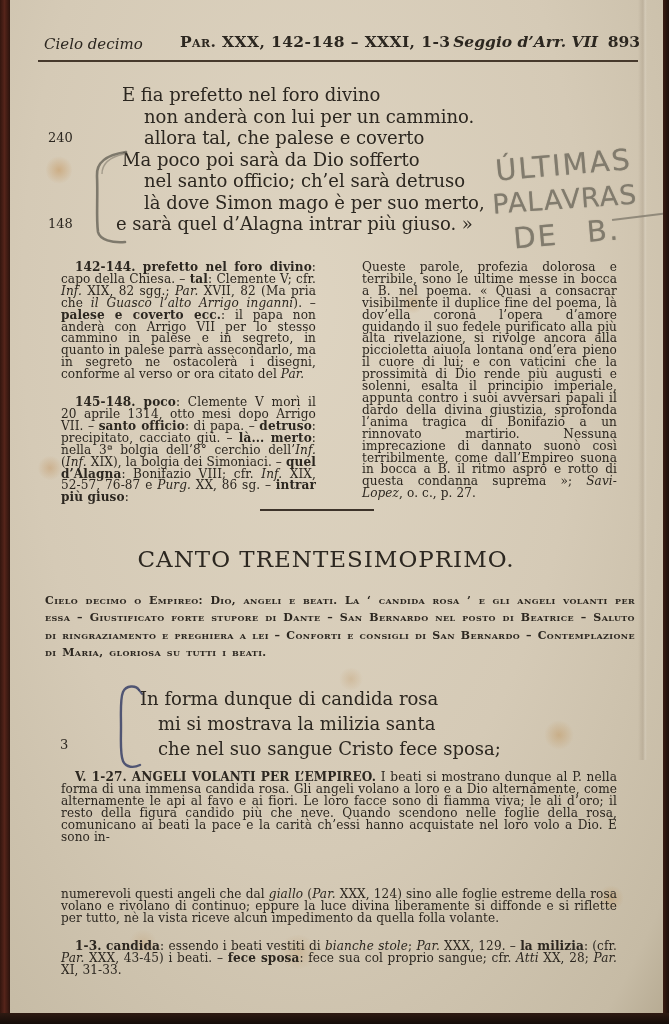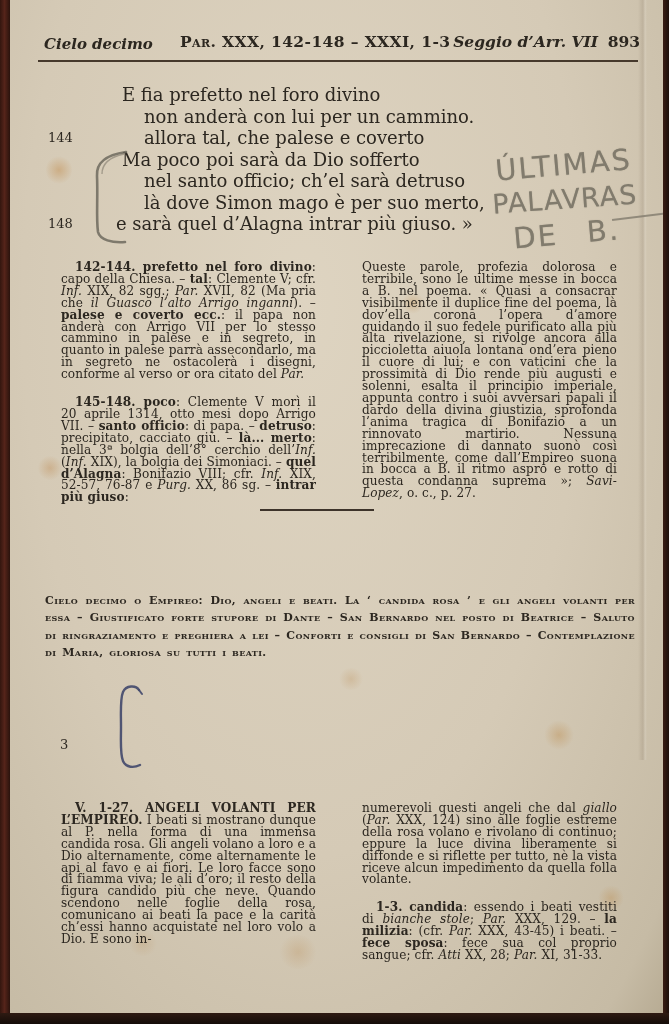--- a/index.html
+++ b/index.html
@@ -25,21 +25,21 @@
   .s1{left:38px;top:155px;width:26px;height:30px;background:radial-gradient(circle,rgba(190,130,60,.40),rgba(190,130,60,0) 70%);}
   .s2{left:30px;top:455px;width:24px;height:26px;background:radial-gradient(circle,rgba(185,125,60,.32),rgba(185,125,60,0) 70%);}
   .s3{left:536px;top:720px;width:30px;height:30px;background:radial-gradient(circle,rgba(185,130,60,.35),rgba(185,130,60,0) 70%);}
   .s4{left:590px;top:885px;width:26px;height:26px;background:radial-gradient(circle,rgba(185,130,60,.30),rgba(185,130,60,0) 70%);}
   .s5{left:270px;top:935px;width:40px;height:34px;background:radial-gradient(circle,rgba(180,125,60,.22),rgba(180,125,60,0) 70%);}
   .s6{left:120px;top:930px;width:30px;height:26px;background:radial-gradient(circle,rgba(180,125,60,.18),rgba(180,125,60,0) 70%);}
   .s7{left:394px;top:292px;width:22px;height:22px;background:radial-gradient(circle,rgba(185,130,60,.30),rgba(185,130,60,0) 70%);}
   .s8{left:330px;top:668px;width:26px;height:22px;background:radial-gradient(circle,rgba(180,125,60,.22),rgba(180,125,60,0) 70%);}
   
   .header{position:absolute;left:30px;right:24px;top:32px;height:22px;font-size:15px;}
-  .hdr-left{position:absolute;left:6px;top:3px;font-style:italic;font-weight:bold;}
+  .hdr-left{position:absolute;left:6px;top:3px;font-style:italic;}
   .hdr-center{position:absolute;left:142px;top:0;font-variant:small-caps;letter-spacing:.4px;font-weight:bold;font-size:15.5px;}
   .hdr-right{position:absolute;right:42px;top:0;font-style:italic;font-weight:bold;font-size:15.5px;}
   .hdr-page{position:absolute;right:0;top:0;font-weight:bold;font-size:15.5px;text-align:right;}
   .hdr-rule{position:absolute;left:30px;right:26px;top:60px;height:2px;background:#46392c;}
   
   .verse1{position:absolute;left:114px;top:84px;font-size:18px;line-height:21.5px;white-space:nowrap;}
   .verse2{position:absolute;left:132px;top:686px;font-size:18px;line-height:25px;white-space:nowrap;}
   .vline.indent{padding-left:22px;}
   .verse2 .vline.indent{padding-left:18px;}
   .vline.outdent{margin-left:-6px;}
@@ -55,21 +55,21 @@
   .ann-l2{font-size:27px;letter-spacing:1px;margin-top:2px;margin-left:-6px;transform:rotate(1deg);}
   .ann-l3{font-size:29px;letter-spacing:2px;margin-top:2px;margin-left:12px;word-spacing:18px;}
   .ann-dash{position:absolute;left:112px;top:74px;width:58px;height:2px;background:#817b6d;opacity:.8;transform:rotate(-2deg);}
   .bracket-svg{position:absolute;}
   .bk1{left:76px;top:148px;}
   .bk2{left:104px;top:682px;}
   
   .commentary{position:absolute;left:37px;right:31px;display:flex;gap:14px;
     font-size:12.1px;line-height:11.9px;text-align:justify;letter-spacing:.1px;}
   .c1{top:246px;}
-  .c2{top:787px;}
+  .c2{top:756px;flex-direction:column;}
   .col{flex:1 1 0;}
   .commentary p{margin:16px;}
   .commentary p.ind{text-indent:14px;}
   .commentary b{font-weight:bold;}
   .commentary i{font-style:italic;}
   
   .separator{position:absolute;left:252px;top:509px;width:114px;height:2px;background:#3d332a;}
   .canto-title{position:absolute;left:0;right:20px;top:546px;text-align:center;
     font-size:23px;letter-spacing:1px;font-weight:500;}
   .argomento{position:absolute;left:37px;right:29px;top:592px;
@@ -92,21 +92,21 @@
   <div class="stain s8"></div>
 
   <div class="header">
     <span class="hdr-left">Cielo decimo</span>
     <span class="hdr-center">Par. XXX, 142-148 – XXXI, 1-3</span>
     <span class="hdr-right">Seggio d’Arr. VII</span>
     <span class="hdr-page">893</span>
   </div>
   <div class="hdr-rule"></div>
 
-  <span class="mnum n144">144</span>
+  <span class="mnum n144">240</span>
   <span class="mnum n148">148</span>
   <div class="verse1">
     <div class="vline">E fia prefetto nel foro divino</div>
     <div class="vline indent">non anderà con lui per un cammino.</div>
     <div class="vline indent">allora tal, che palese e coverto</div>
     <div class="vline">Ma poco poi sarà da Dio sofferto</div>
     <div class="vline indent">nel santo officio; ch’el sarà detruso</div>
     <div class="vline indent">là dove Simon mago è per suo merto,</div>
     <div class="vline outdent">e sarà quel d’Alagna intrar più giuso. »</div>
   </div>
@@ -127,27 +127,33 @@
     <div class="col">
       <p class="ind"><b>142-144. prefetto nel foro divino</b>: capo della Chiesa. – <b>tal</b>: Clemente V; cfr. <i>Inf.</i> XIX, 82 sgg.; <i>Par.</i> XVII, 82 (Ma pria che <i>il Guasco l’alto Arrigo inganni</i>). – <b>palese e coverto ecc.</b>: il papa non anderà con Arrigo VII per lo stesso cammino in palese e in segreto, in quanto in palese parrà assecondarlo, ma in segreto ne ostacolerà i disegni, conforme al verso or ora citato del <i>Par.</i></p>
       <p class="ind"><b>145-148. poco</b>: Clemente V morì il 20 aprile 1314, otto mesi dopo Arrigo VII. – <b>santo officio</b>: di papa. – <b>detruso</b>: precipitato, cacciato giù. – <b>là... merto</b>: nella 3ª bolgia dell’8° cerchio dell’<i>Inf.</i> (<i>Inf.</i> XIX), la bolgia dei Simoniaci. – <b>quel d’Alagna</b>: Bonifazio VIII; cfr. <i>Inf.</i> XIX, 52-57, 76-87 e <i>Purg.</i> XX, 86 sg. – <b>intrar più giuso</b>:</p>
     </div>
     <div class="col">
       <p>Queste parole, profezia dolorosa e terribile, sono le ultime messe in bocca a B. nel poema. « Quasi a consacrar visibilmente il duplice fine del poema, là dov’ella corona l’opera d’amore guidando il suo fedele purificato alla più alta rivelazione, si rivolge ancora alla piccioletta aiuola lontana ond’era pieno il cuore di lui; e con vaticini che la prossimità di Dio rende più augusti e solenni, esalta il principio imperiale, appunta contro i suoi avversari papali il dardo della divina giustizia, sprofonda l’anima tragica di Bonifazio a un rinnovato martirio. Nessuna imprecazione di dannato suonò così terribilmente, come dall’Empireo suona in bocca a B. il ritmo aspro e rotto di questa condanna suprema »; <i>Savi-Lopez</i>, o. c., p. 27.</p>
     </div>
   </div>
 
   <div class="separator"></div>
+  <div class="canto-title">CANTO TRENTESIMOPRIMO.</div>
   <div class="argomento">Cielo decimo o Empireo: Dio, angeli e beati. La ‘ candida rosa ’ e gli angeli volanti per essa – Giustificato forte stupore di Dante – San Bernardo nel posto di Beatrice – Saluto di ringraziamento e preghiera a lei – Conforti e consigli di San Bernardo – Contemplazione di Maria, gloriosa su tutti i beati.</div>
 
   <span class="mnum n3">3</span>
   <svg class="bracket-svg bk2" width="32" height="92" viewBox="0 0 32 92">
     <path d="M27,8 C24,3 14,3 11,10 C8,17 9,30 9,45 C9,60 8,72 11,79 C14,86 22,86 28,83" fill="none" stroke="#41486b" stroke-width="2.4" stroke-linecap="round" opacity="0.9"></path>
     <path d="M27,8 L30,12" fill="none" stroke="#41486b" stroke-width="2" stroke-linecap="round" opacity="0.9"></path>
   </svg>
+  <div class="verse2">
+    <div class="vline">In forma dunque di candida rosa</div>
+    <div class="vline indent">mi si mostrava la milizia santa</div>
+    <div class="vline indent">che nel suo sangue Cristo fece sposa;</div>
+  </div>
 
   <div class="commentary c2">
     <div class="col">
       <p class="ind"><b>V. 1-27. ANGELI VOLANTI PER L’EMPIREO.</b> I beati si mostrano dunque al P. nella forma di una immensa candida rosa. Gli angeli volano a loro e a Dio alternamente, come alternamente le api al favo e ai fiori. Le loro facce sono di fiamma viva; le ali d’oro; il resto della figura candido più che neve. Quando scendono nelle foglie della rosa, comunicano ai beati la pace e la carità ch’essi hanno acquistate nel loro volo a Dio. E sono in-</p>
     </div>
     <div class="col">
       <p>numerevoli questi angeli che dal <i>giallo</i> (<i>Par.</i> XXX, 124) sino alle foglie estreme della rosa volano e rivolano di continuo; eppure la luce divina liberamente si diffonde e si riflette per tutto, nè la vista riceve alcun impedimento da quella folla volante.</p>
       <p class="ind"><b>1-3. candida</b>: essendo i beati vestiti di <i>bianche stole</i>; <i>Par.</i> XXX, 129. – <b>la milizia</b>: (cfr. <i>Par.</i> XXX, 43-45) i beati. – <b>fece sposa</b>: fece sua col proprio sangue; cfr. <i>Atti</i> XX, 28; <i>Par.</i> XI, 31-33.</p>
     </div>
   </div>

